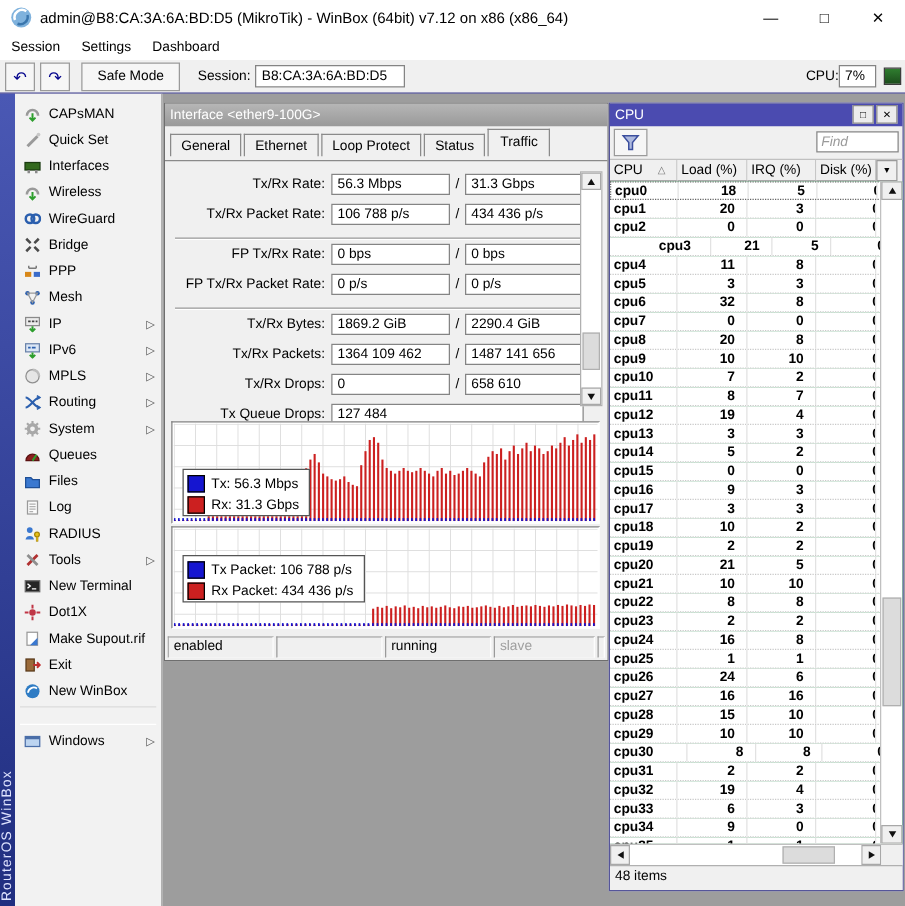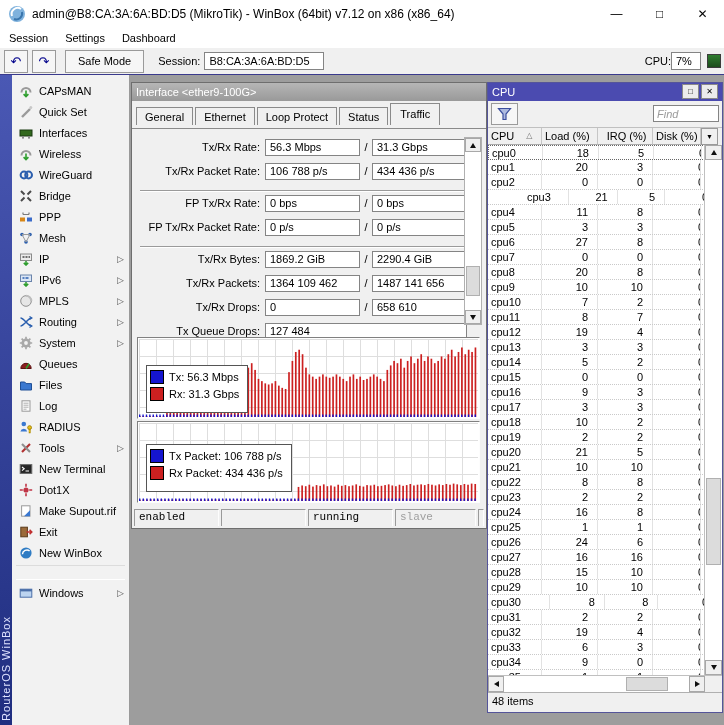--- a/index.html
+++ b/index.html
@@ -65,42 +65,42 @@
   .tri-up{width:0;height:0;border-left:3.5px solid transparent;border-right:3.5px solid transparent;border-bottom:5px solid #111;}
   .tri-down{width:0;height:0;border-left:3.5px solid transparent;border-right:3.5px solid transparent;border-top:5px solid #111;}
   .tri-left{width:0;height:0;border-top:3.5px solid transparent;border-bottom:3.5px solid transparent;border-right:5px solid #111;}
   .tri-right{width:0;height:0;border-top:3.5px solid transparent;border-bottom:3.5px solid transparent;border-left:5px solid #111;}
   .sthumb{position:absolute;left:1px;right:1px;background:#dcdcdc;border:1px solid #b0b0b0;}
   .chart{height:80px;margin:2px 6px 0 5px;border:1px solid;border-color:#808080 #fdfdfd #fdfdfd #808080;
          position:relative;background:#fff;}
   .plot{position:absolute;inset:1px;background:#fff;
         background-image:linear-gradient(#dedede 1px,transparent 1px),linear-gradient(90deg,#dedede 1px,transparent 1px);
         background-size:17px 17px;overflow:hidden;}
-  .legend{position:absolute;background:#fff;border:1px solid #555;padding:2px 8px 10px 3px;z-index:4;}
+  .legend{position:absolute;background:#fff;border:1px solid #555;padding:2px 8px 0 3px;z-index:4;}
   .legend .lrow{display:flex;align-items:center;height:17px;}
   .legend .sw{width:12px;height:12px;border:1px solid #000;margin-right:5px;}
   .legend .ltxt{white-space:nowrap;}
-  #statusrow{height:17px;margin:6px 2px 0 2px;display:flex;gap:2px;overflow:hidden;font-family:Liberation Mono, monospace;}
+  #statusrow{height:17px;margin:6px 2px 0 2px;display:flex;gap:2px;overflow:hidden;}
   .sseg{height:15px;border:1px solid;border-color:#9a9a9a #fdfdfd #fdfdfd #9a9a9a;background:#f0f0f0;
         padding:1px 0 0 4px;box-sizing:content-box;overflow:hidden;white-space:nowrap;}
   .sseg.muted{color:#9f9f9f;}
   
   #cpuwin{left:357px;top:7px;width:236px;height:631px;display:flex;flex-direction:column;border-color:#55559a;}
   #cpu-tbar{height:26px;display:flex;align-items:center;padding:0 3px;}
   #filter-btn{width:25px;height:20px;border:1px solid #9a9a9a;background:#f6f6f6;display:flex;align-items:center;justify-content:center;}
   #find-input{margin-left:auto;width:58px;height:15px;border:1px solid #848484;background:#fff;font-size:11px;
               font-family:"Liberation Sans",sans-serif;padding:0 3px;}
   #find-input::placeholder{color:#9a9a9a;font-style:italic;}
   #cpu-head{height:17px;display:flex;border-top:1px solid #c0c0c0;}
   .hcell{box-sizing:border-box;border-right:1px solid #c6c6c6;border-bottom:1px solid #aaa;background:#f0f0f0;
          display:flex;align-items:center;padding-left:3px;overflow:hidden;white-space:nowrap;}
   .hcell .sort{margin-left:12px;font-size:8px;color:#777;}
   #colbtn{width:17px;box-sizing:border-box;border:1px solid #9a9a9a;background:#f0f0f0;display:flex;
           align-items:center;justify-content:center;}
-  #cpu-bodywrap{height:531px;position:relative;background:#15803d;overflow:hidden;}
+  #cpu-bodywrap{height:531px;position:relative;background:#15803d;overflow:hidden;font-weight:bold;}
   #cpu-rows{margin-right:17px;height:100%;overflow:hidden;}
   .crow{height:15px;display:flex;border-bottom:1px dotted #c9c9c9;box-sizing:border-box;background:#fff;}
   .crow.focused{border:1px dotted #666;}
   .ccell{box-sizing:border-box;border-right:1px solid #e2e2e2;overflow:hidden;white-space:nowrap;
          padding-top:1px;}
   .ccell.name{padding-left:3px;}
   .ccell.num{text-align:right;padding-right:9px;}
   .ccell.clip{text-align:right;padding-right:0;}
   .ccell.clip span{display:inline-block;margin-right:-4px;}
   #cpu-vscroll{position:absolute;right:0;top:0;bottom:0;width:17px;background:#fff;border-left:1px solid #c0c0c0;}
@@ -854,21 +854,21 @@
           <input id="find-input" placeholder="Find" style="">
         </div>
         <div id="cpu-head">
             <span class="hcell" style="width: 54px;">
               <span>CPU</span>
               <span class="sort">△</span>
             </span>
             <span class="hcell" style="width: 56px; align-items: center;">
               <span>Load (%)</span>
             </span>
-            <span class="hcell" style="width: 55px; justify-content: center;">
+            <span class="hcell" style="width: 55px;">
               <span>IRQ (%)</span>
             </span>
             <span class="hcell" style="width: 48px;">
               <span>Disk (%)</span>
             </span>
             <span id="colbtn" style="font-size: 7px;">▼</span>
           </div>
         <div id="cpu-bodywrap">
           <div id="cpu-rows">
               <div class="crow focused">
@@ -902,21 +902,21 @@
                 <span class="ccell clip" style="width: 48px;"><span>0</span></span>
               </div>
               <div class="crow">
                 <span class="ccell name" style="width: 54px;">cpu5</span>
                 <span class="ccell num" style="width: 56px;">3</span>
                 <span class="ccell num" style="width: 55px;">3</span>
                 <span class="ccell clip" style="width: 48px;"><span>0</span></span>
               </div>
               <div class="crow">
                 <span class="ccell name" style="width: 54px;">cpu6</span>
-                <span class="ccell num" style="width: 56px;">27</span>
+                <span class="ccell num" style="width: 56px;">32</span>
                 <span class="ccell num" style="width: 55px;">8</span>
                 <span class="ccell clip" style="width: 48px;"><span>0</span></span>
               </div>
               <div class="crow">
                 <span class="ccell name" style="width: 54px;">cpu7</span>
                 <span class="ccell num" style="width: 56px;">0</span>
                 <span class="ccell num" style="width: 55px;">0</span>
                 <span class="ccell clip" style="width: 48px;"><span>0</span></span>
               </div>
               <div class="crow">

